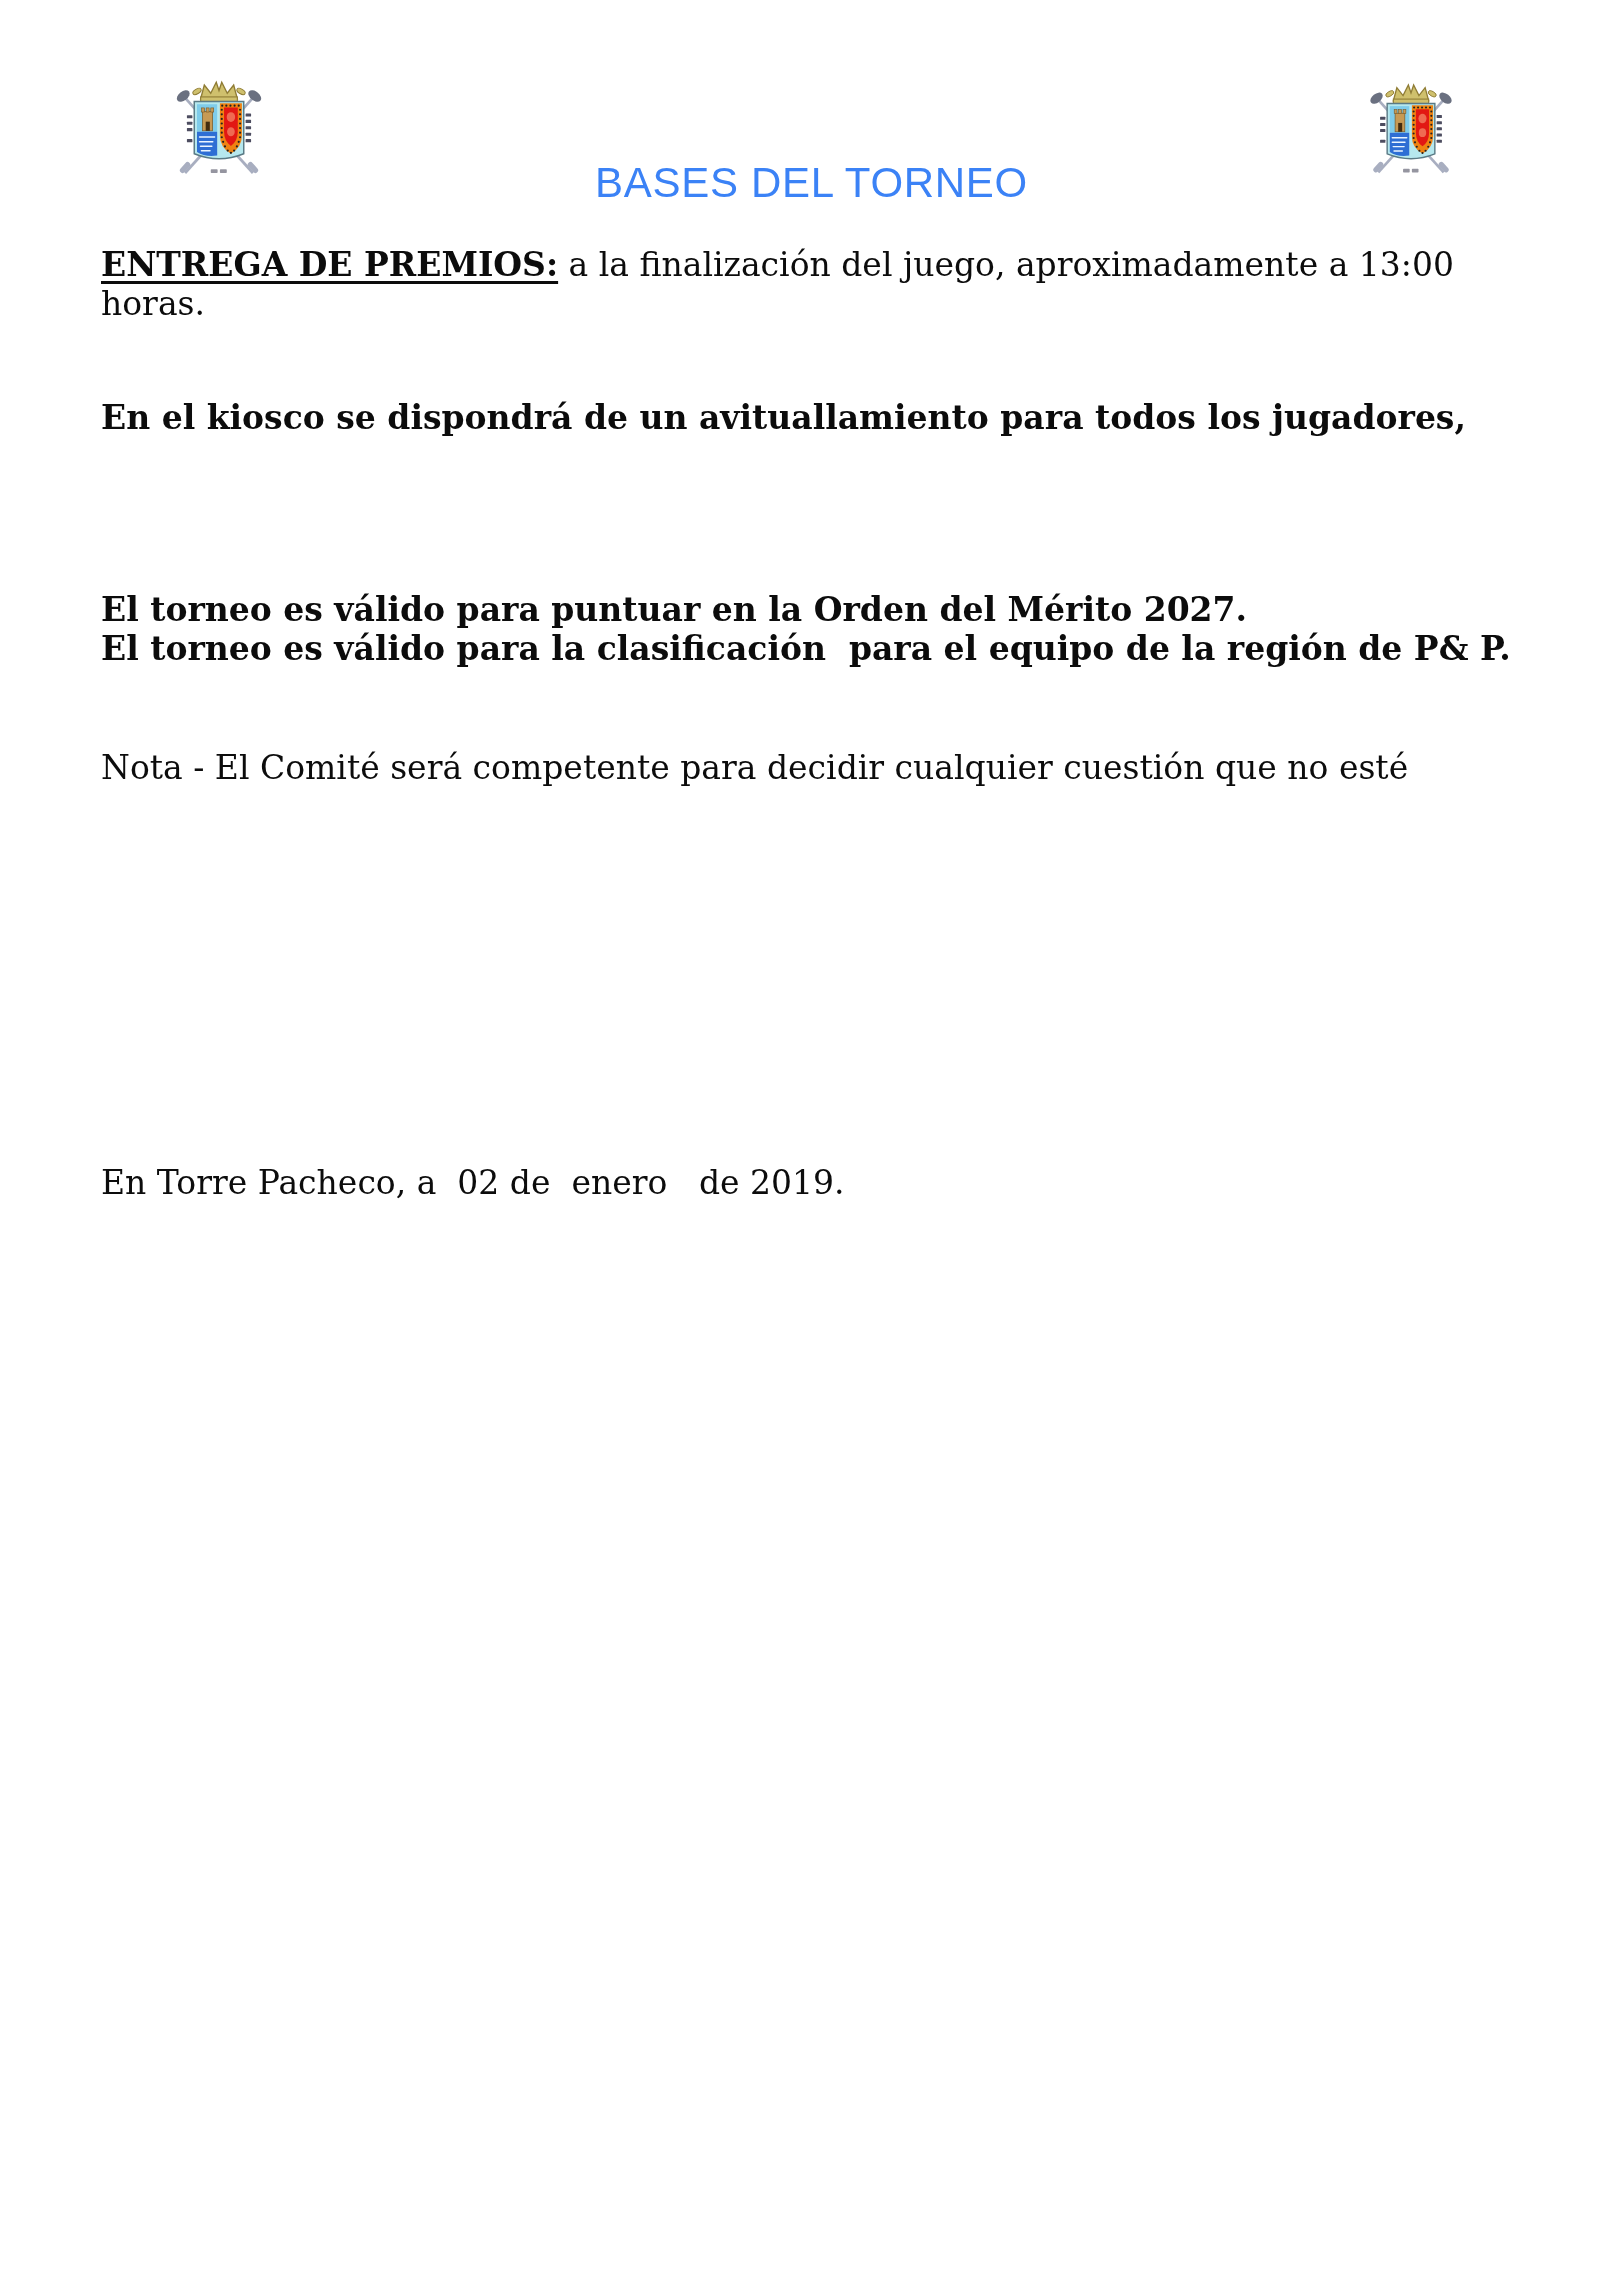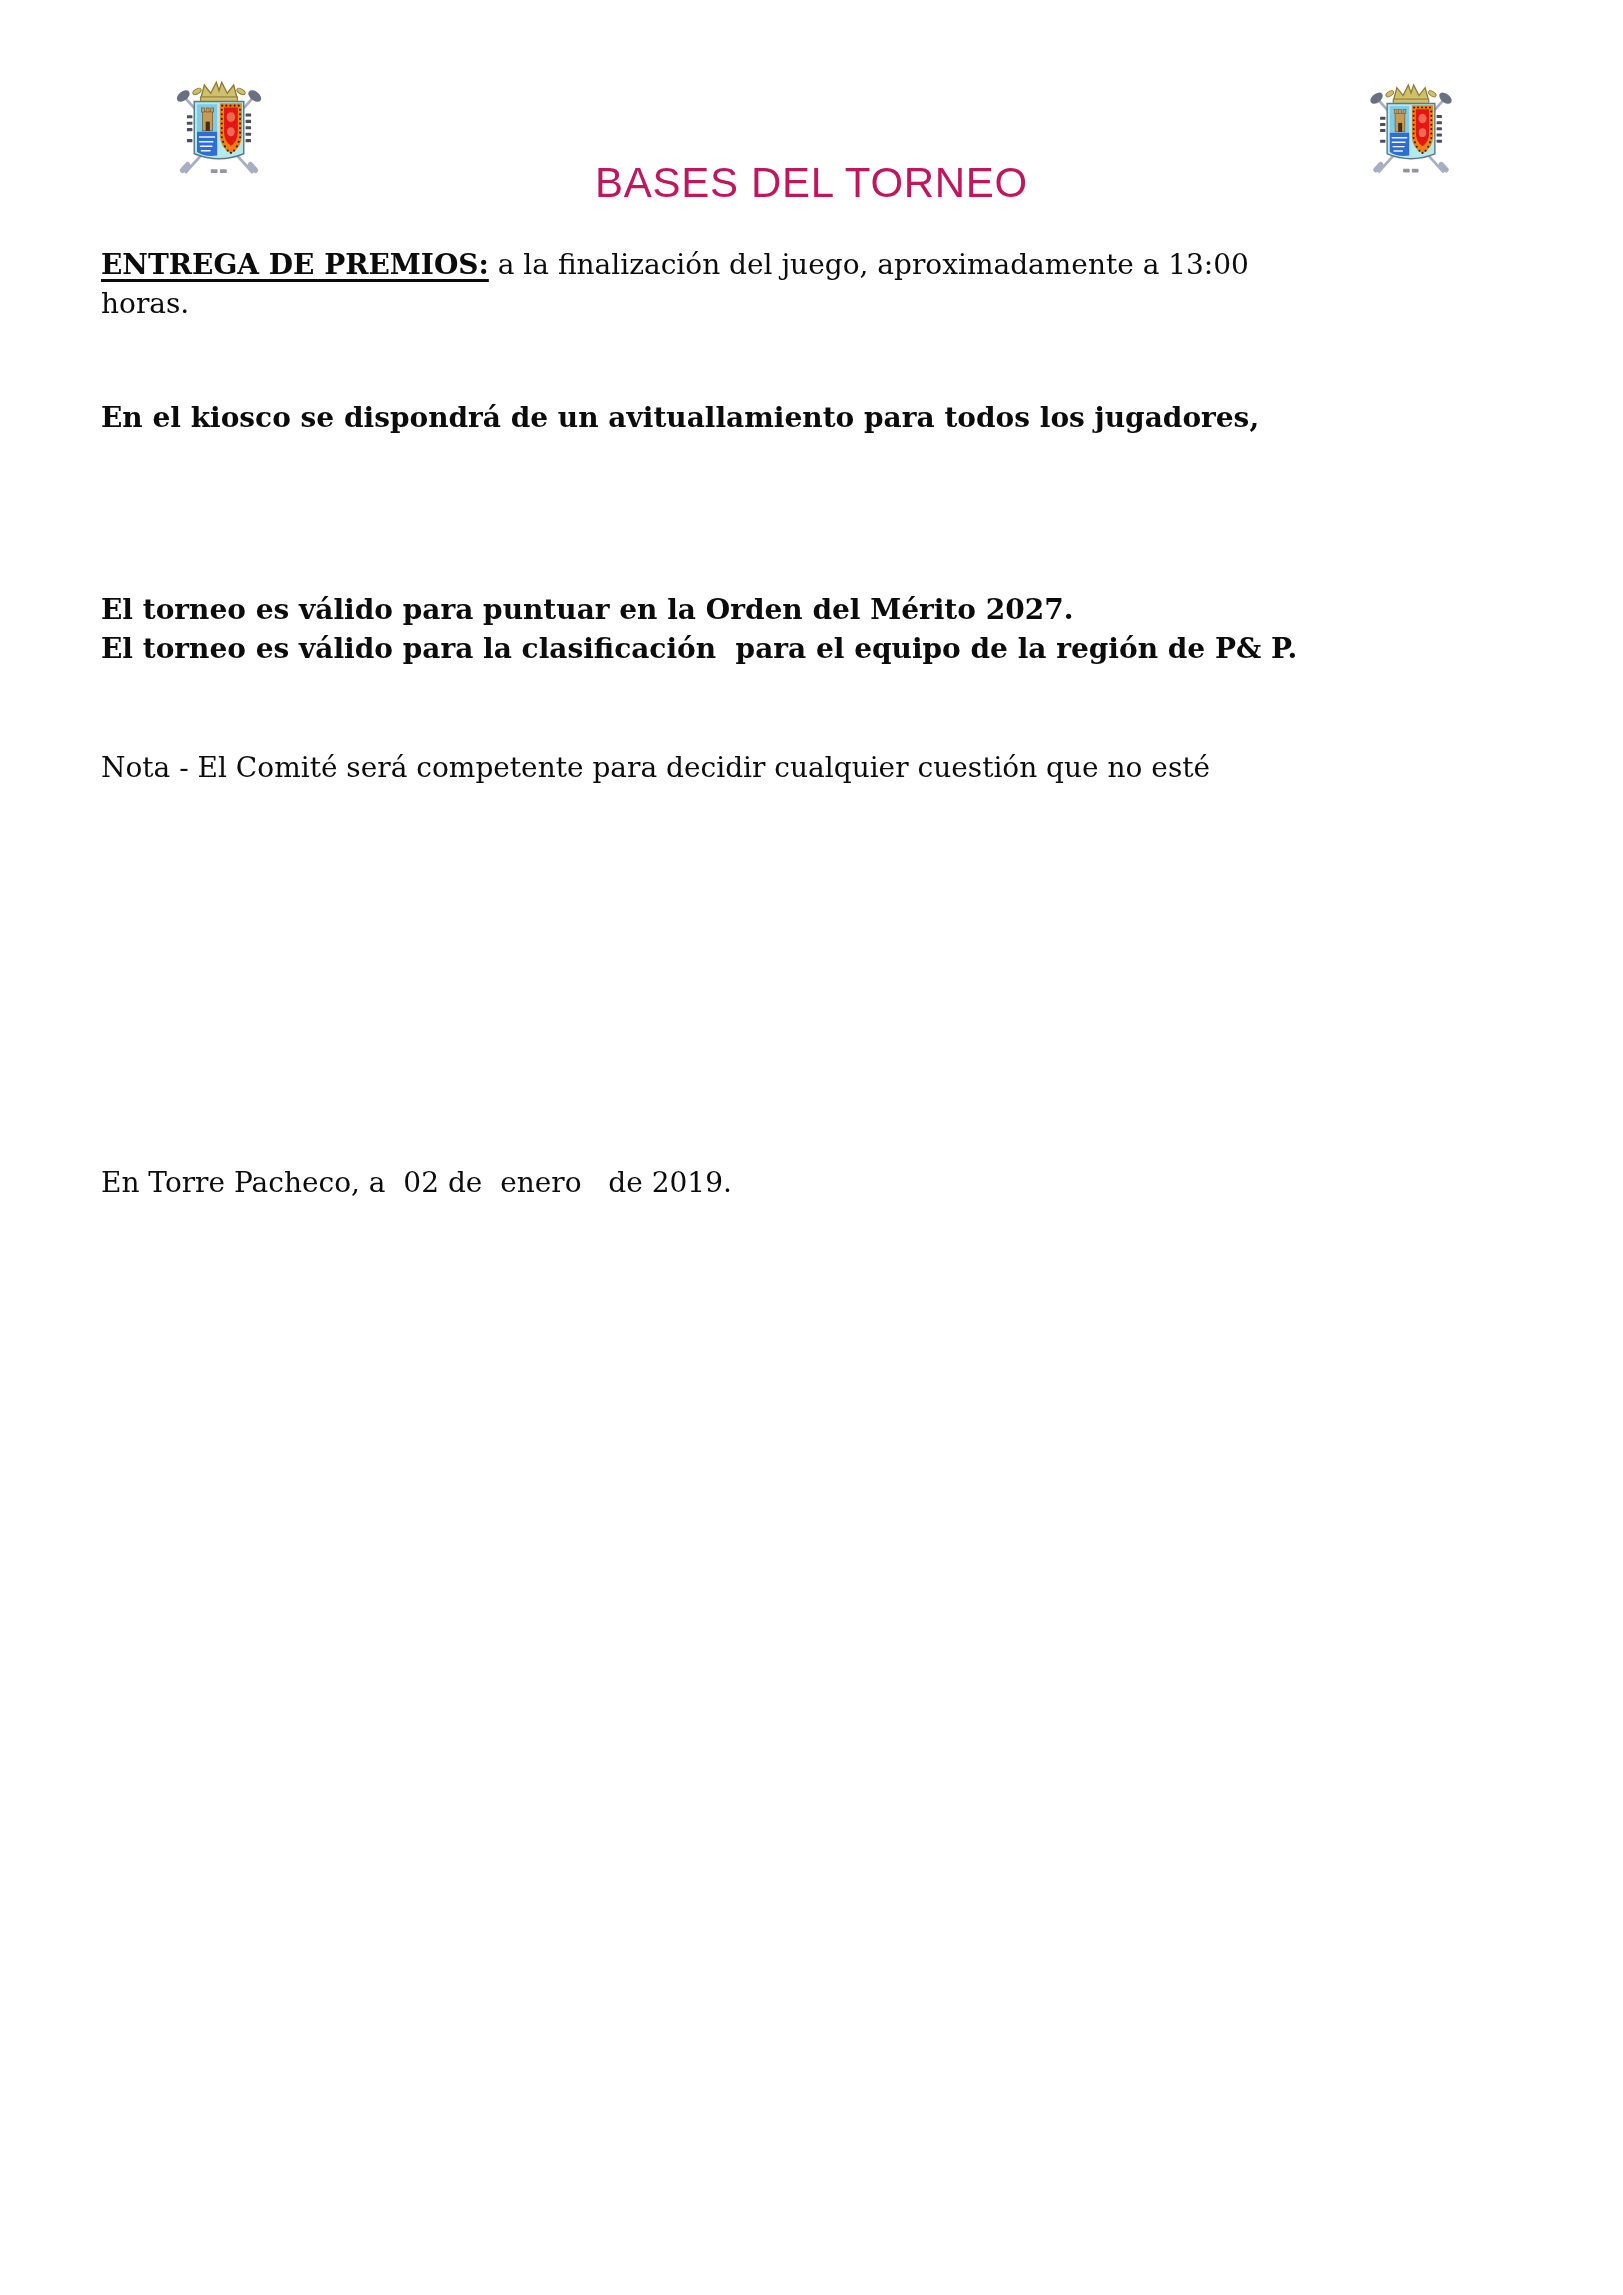--- a/index.html
+++ b/index.html
@@ -22,27 +22,27 @@
   .doc-title {
     position: absolute;
     left: 0;
     top: 131px;
     width: 100%;
     text-align: center;
     font-family: "Liberation Sans", sans-serif;
     font-size: 42px;
     font-weight: 400;
     letter-spacing: 0.7px;
-    color: #be185d;
+    color: #3b82f6;
   }
   .para {
     position: absolute;
     left: 101px;
     right: 92px;
-    font-size: 28px;
+    font-size: 33px;
     line-height: 39px;
   }
   .para .line { white-space: pre-wrap; }
   .b { font-weight: bold; }
   .u {
     text-decoration: underline;
     text-decoration-thickness: 3.3px;
     text-underline-offset: 4.6px;
   }
   .p1 { top: 245px; }

